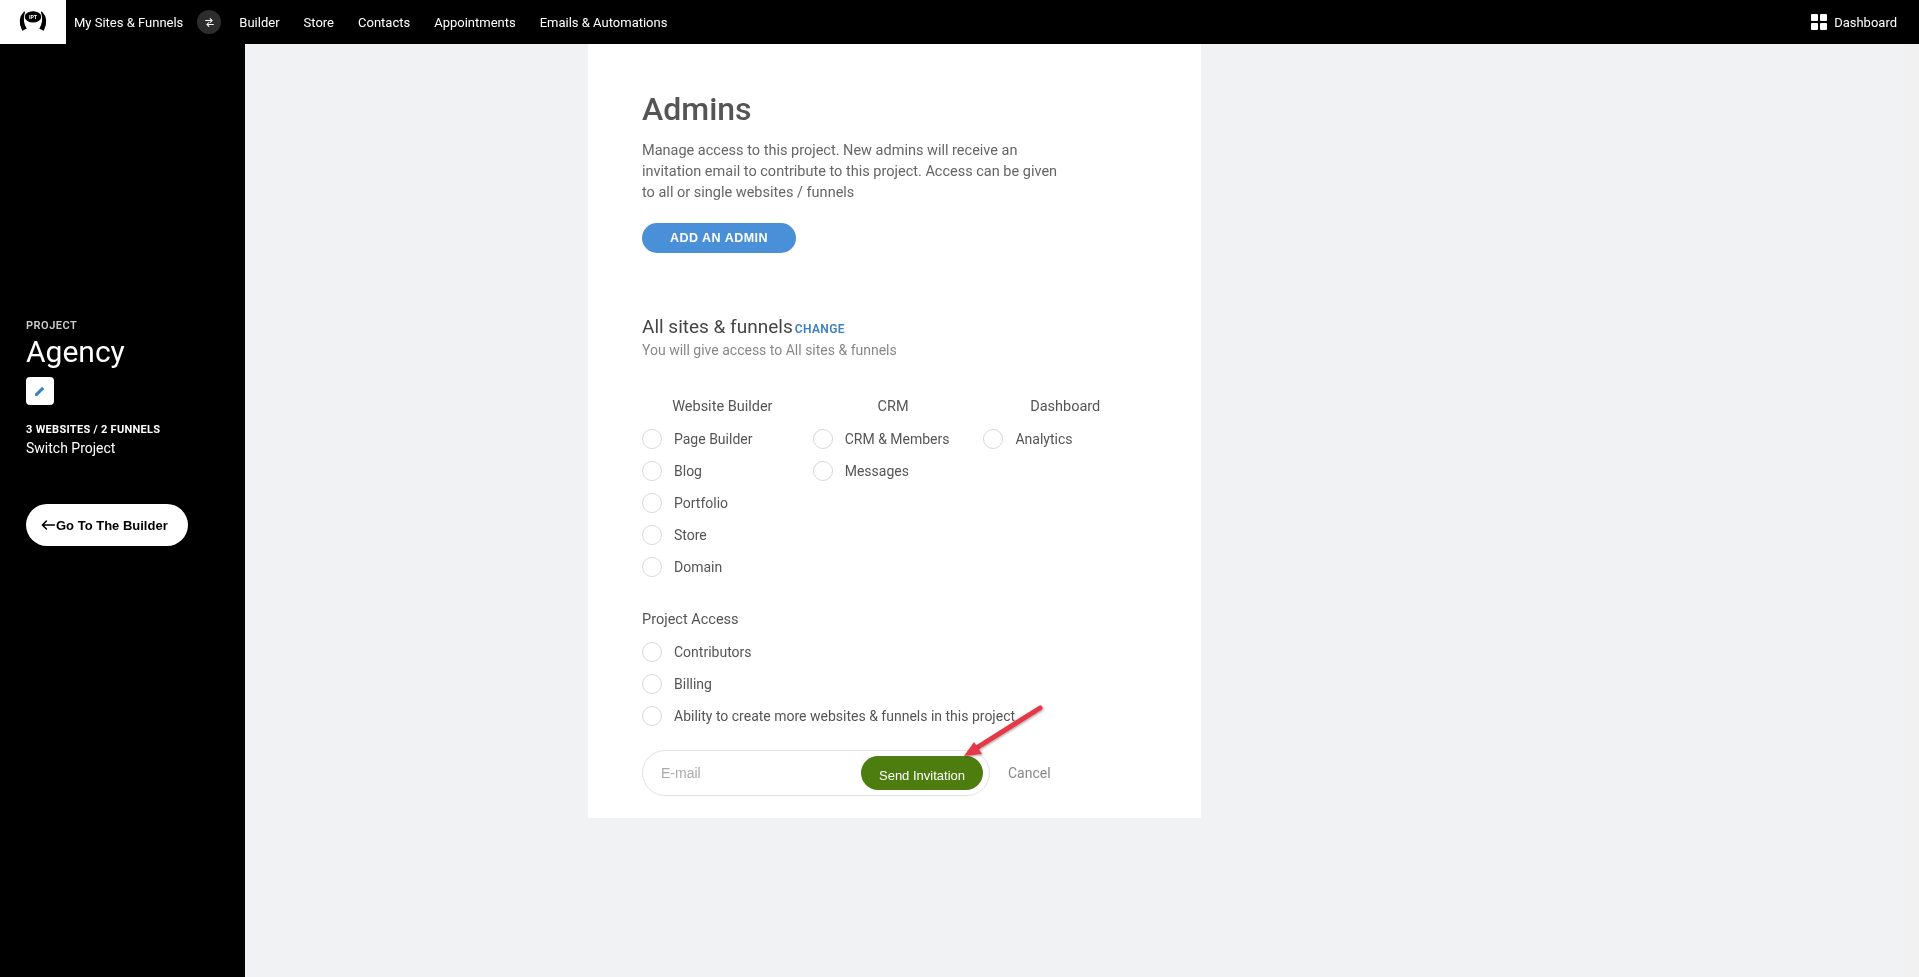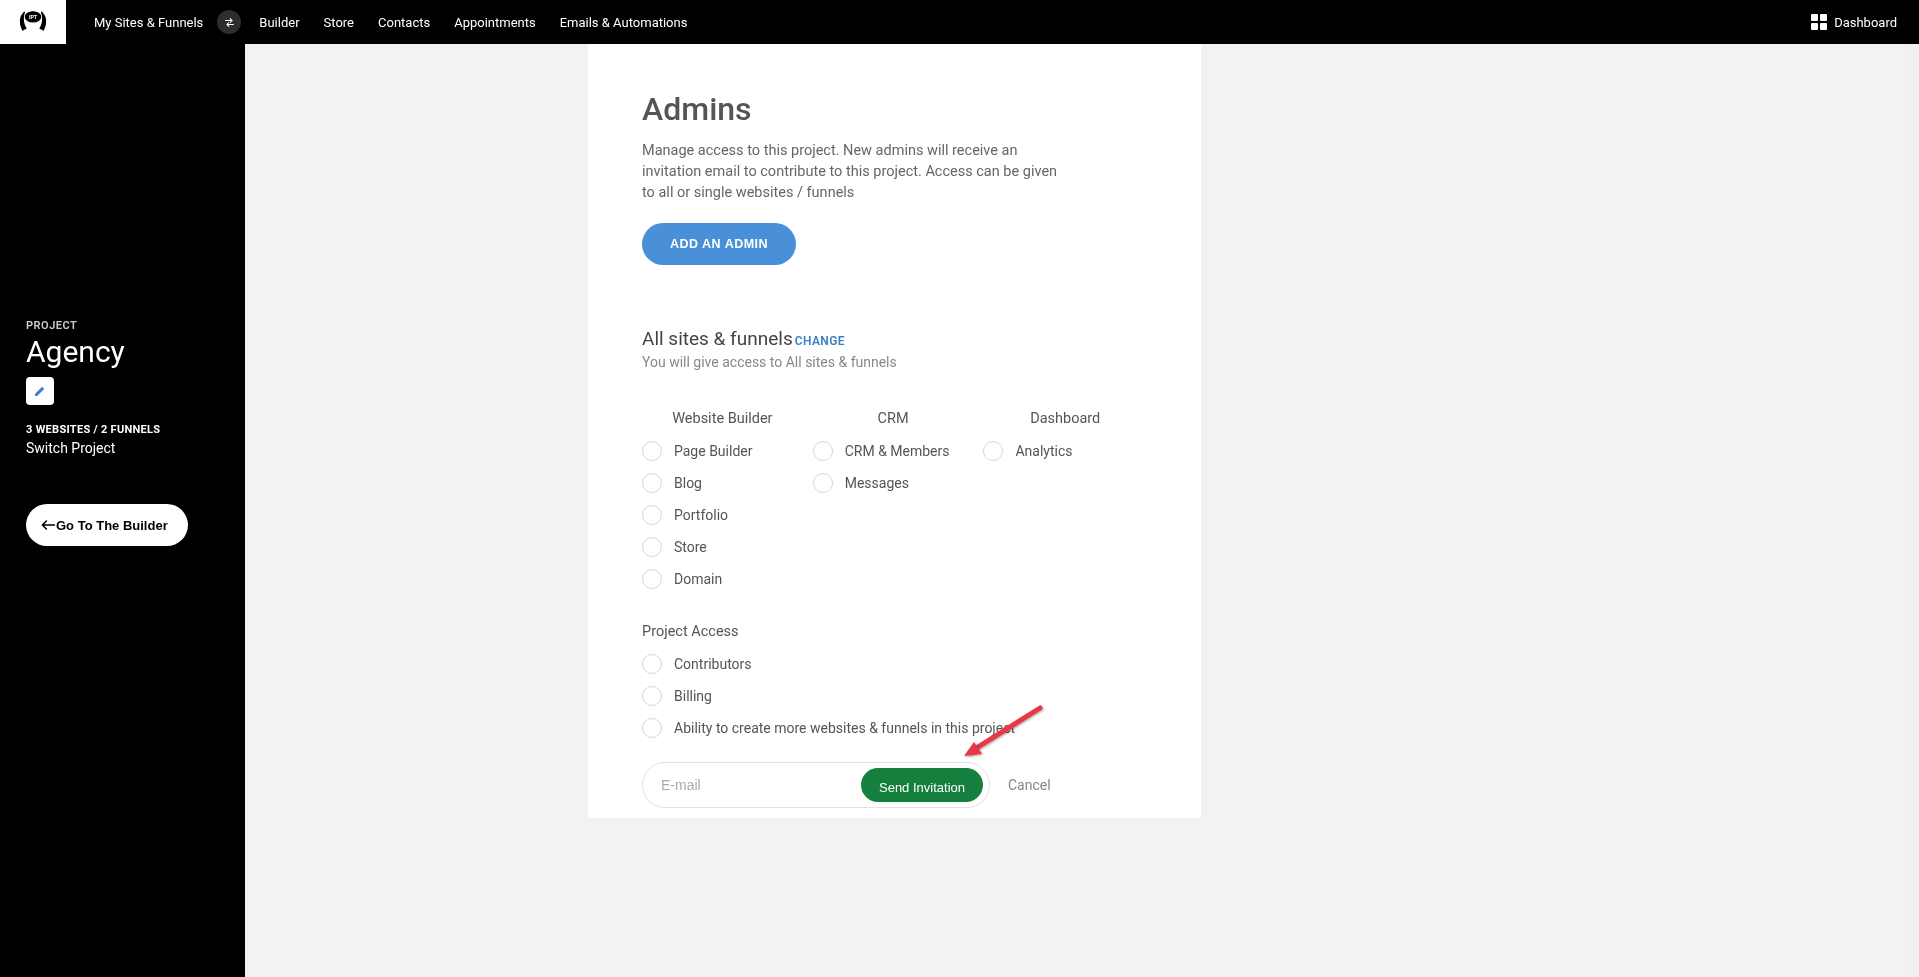--- a/index.html
+++ b/index.html
@@ -141,21 +141,21 @@
     color:#666;
     line-height: 1.45;
     max-width: 430px;
   }
   .add-admin-btn {
     margin-top: 20px;
     background:#4a90d9;
     color:#fff;
     border:none;
     border-radius: 22px;
-    height: 42px;
+    height: 30px;
     padding: 0 28px;
     font-size: 12.5px;
     letter-spacing:.5px;
     font-weight:600;
     cursor:pointer;
   }
   .section-row {
     margin-top: 62px;
     display:flex;
     align-items:baseline;
@@ -227,21 +227,21 @@
   }
   .email-pill input {
     border:none; outline:none;
     flex:1;
     font-size:14px;
     color:#333;
     background:transparent;
   }
   .email-pill input::placeholder { color:#aaa; }
   .send-btn {
-    background:#15803d;
+    background:#4d7c0f;
     color:#fff;
     border:none;
     border-radius:18px;
     height:34px;
     padding:12px 18px;
     font-size:13px;
     cursor:pointer;
   }
   .cancel-link {
     font-size:14px;
@@ -275,21 +275,21 @@
   <div class="logo-box">
     <svg class="logo-svg" viewBox="0 0 40 40">
       <g stroke="#000" stroke-width="1.4" fill="none">
         <path d="M8 30 C4 22 4 14 10 8 C8 14 8 22 12 28" fill="#000"></path>
         <path d="M32 30 C36 22 36 14 30 8 C32 14 32 22 28 28" fill="#000"></path>
         <ellipse cx="20" cy="14" rx="9" ry="6" fill="#000"></ellipse>
       </g>
       <text x="20" y="16" font-size="6.2" text-anchor="middle" fill="#fff" font-weight="700">IPT</text>
     </svg>
   </div>
-  <div class="nav-item" style="padding-left:28px">My Sites &amp; Funnels</div>
+  <div class="nav-item" style="padding-left:8px">My Sites &amp; Funnels</div>
   <div class="swap-circle">
     <svg width="13" height="13" viewBox="0 0 20 20">
       <path d="M4 7 L14 7 M11 4 L14 7 L11 10" stroke="#fff" stroke-width="1.6" fill="none" stroke-linecap="round"></path>
       <path d="M16 13 L6 13 M9 10 L6 13 L9 16" stroke="#fff" stroke-width="1.6" fill="none" stroke-linecap="round"></path>
     </svg>
   </div>
   <div class="nav-item">Builder</div>
   <div class="nav-item">Store</div>
   <div class="nav-item">Contacts</div>
   <div class="nav-item">Appointments</div>

